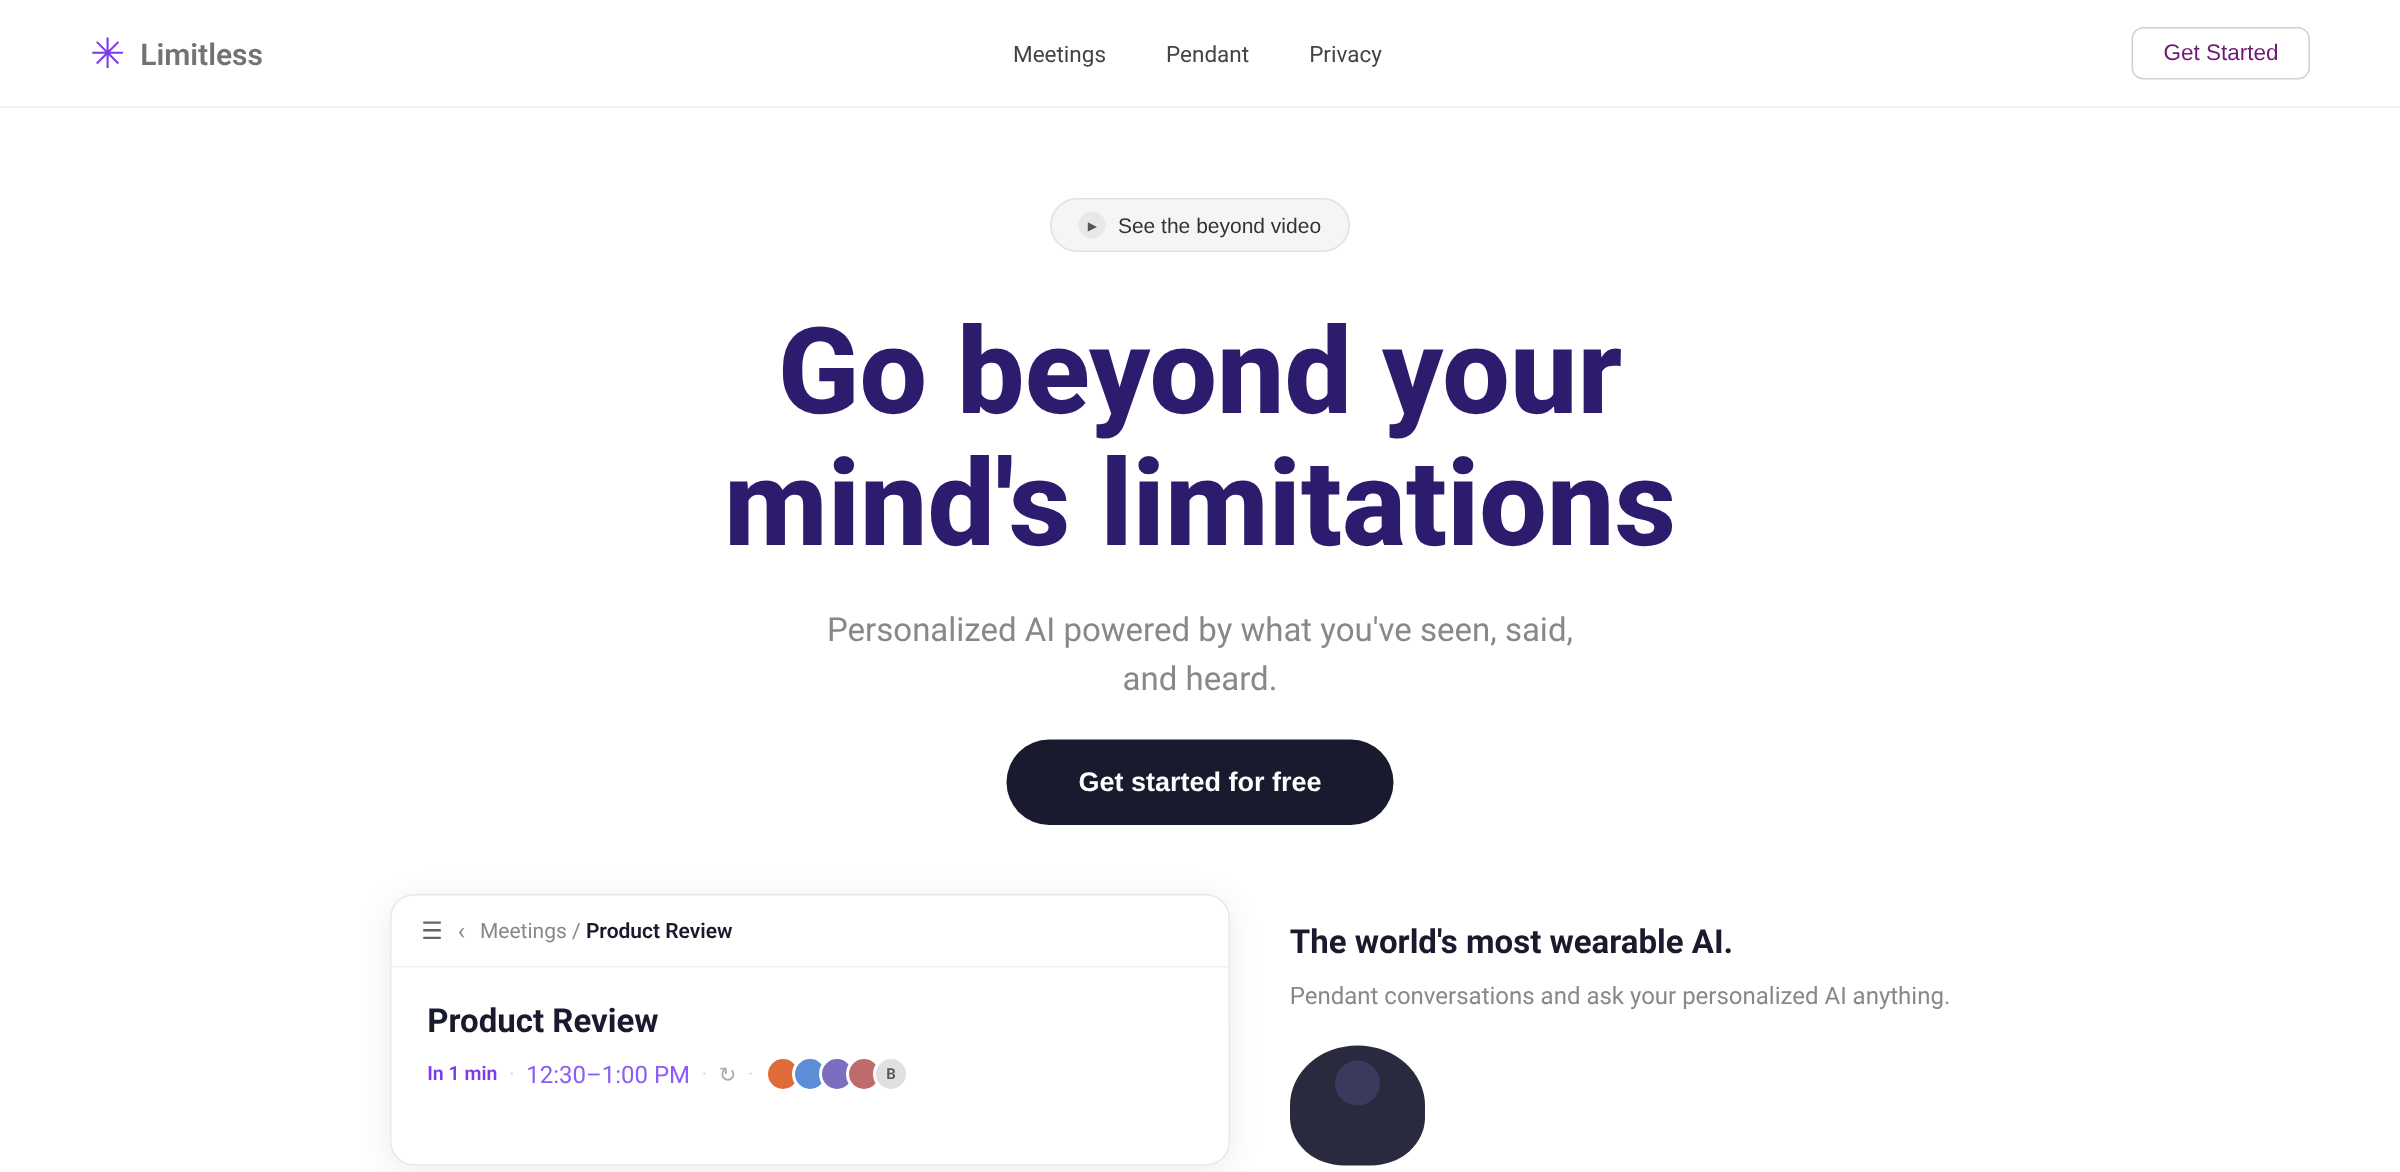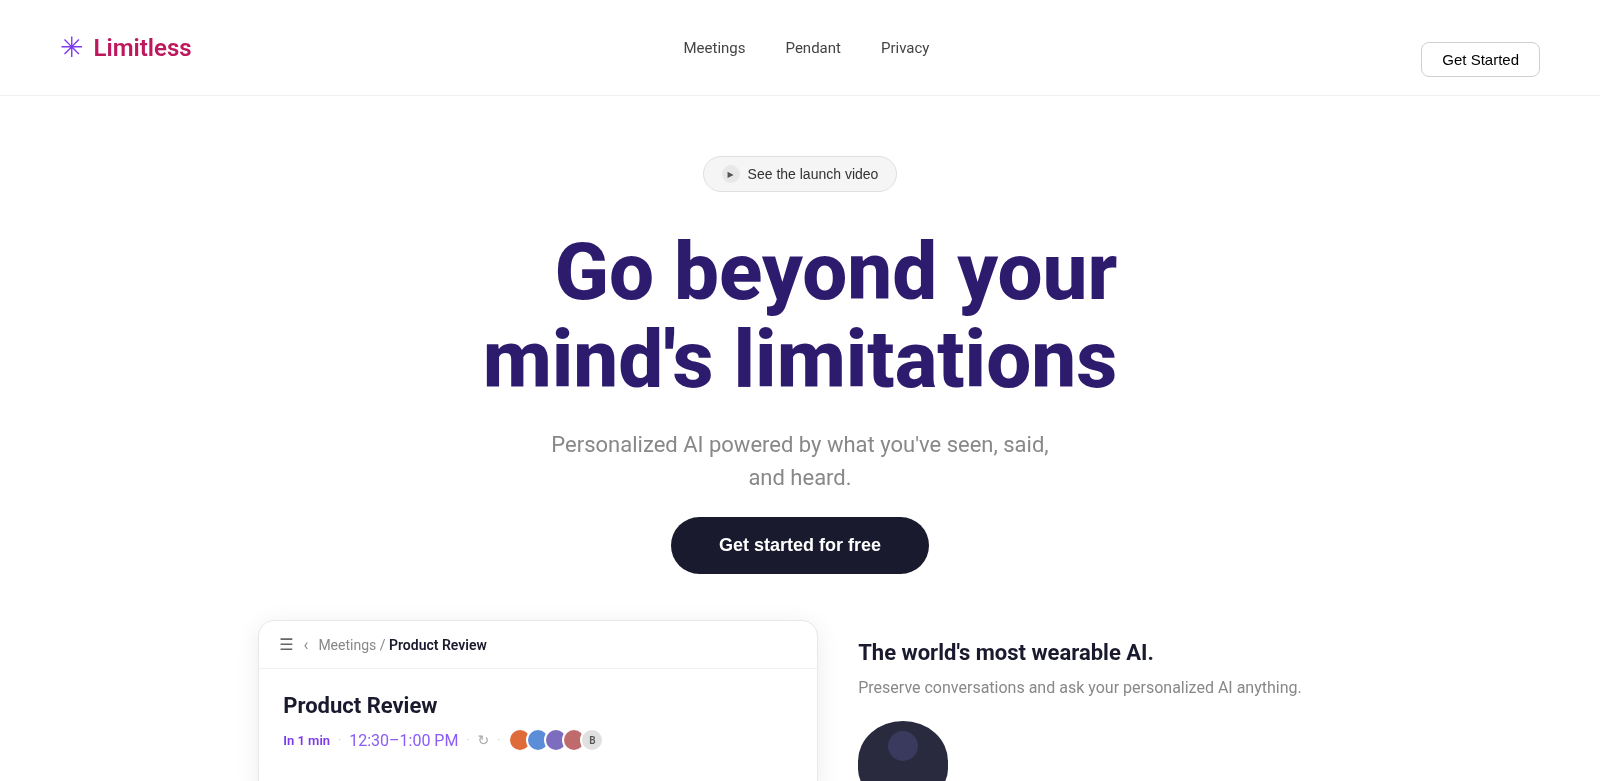--- a/index.html
+++ b/index.html
@@ -30,23 +30,23 @@
       align-items: center;
       gap: 10px;
     }
 
     .nav-logo-icon {
       color: #7c3aed;
       font-size: 28px;
     }
 
     .nav-logo-text {
-      font-size: 24px;
-      font-weight: 600;
-      color: #be185d;
+      font-size: 20px;
+      font-weight: 600;
+      color: #737373;
     }
 
     .nav-links {
       display: flex;
       align-items: center;
       gap: 40px;
     }
 
     .nav-link {
       font-size: 15px;
@@ -55,23 +55,22 @@
       cursor: pointer;
     }
 
     .nav-cta {
       background: #ffffff;
       border: 1.5px solid #d0d0d0;
       border-radius: 8px;
       padding: 8px 20px;
       font-size: 15px;
       font-weight: 500;
-      color: #000000;
-      cursor: pointer;
-      margin-top: 24px;
+      color: #701a75;
+      cursor: pointer;
     }
 
     
     .hero {
       display: flex;
       flex-direction: column;
       align-items: center;
       padding-top: 60px;
       padding-bottom: 20px;
     }
@@ -99,21 +98,21 @@
       align-items: center;
       justify-content: center;
       font-size: 8px;
       color: #555;
     }
 
     .hero-title {
       font-size: 80px;
       font-weight: 800;
       color: #2d1b6e;
-      text-align: right;
+      text-align: center;
       line-height: 1.1;
       max-width: 700px;
       margin-bottom: 24px;
     }
 
     .hero-subtitle {
       font-size: 22px;
       color: #888;
       text-align: center;
       max-width: 500px;
@@ -312,21 +311,21 @@
     <a class="nav-link">Meetings</a>
     <a class="nav-link">Pendant</a>
     <a class="nav-link">Privacy</a>
   </div>
   <button class="nav-cta">Get Started</button>
 </nav>
 
 <section class="hero">
   <button class="launch-video-btn">
     <div class="play-icon">▶</div>
-    <span>See the launch video</span>
+    <span>See the beyond video</span>
   </button>
 
   <h1 class="hero-title">
     <span>Go beyond your</span><br>
     <span>mind's limitations</span>
   </h1>
 
   <p class="hero-subtitle">Personalized AI powered by what you've seen, said, and heard.</p>
 
   <button class="hero-cta">Get started for free</button>
@@ -362,17 +361,17 @@
           <div class="avatar" style="background:#c06b6b;"></div>
           <div class="avatar-count">B</div>
         </div>
       </div>
 
     </div>
   </div>
 
   <div class="right-content">
     <div class="right-panel-title">The world's most wearable AI.</div>
-    <div class="right-panel-desc">Preserve conversations and ask your personalized AI anything.</div>
+    <div class="right-panel-desc">Pendant conversations and ask your personalized AI anything.</div>
     <div class="device-shape"></div>
   </div>
 
 </div>
 
 </body></html>

